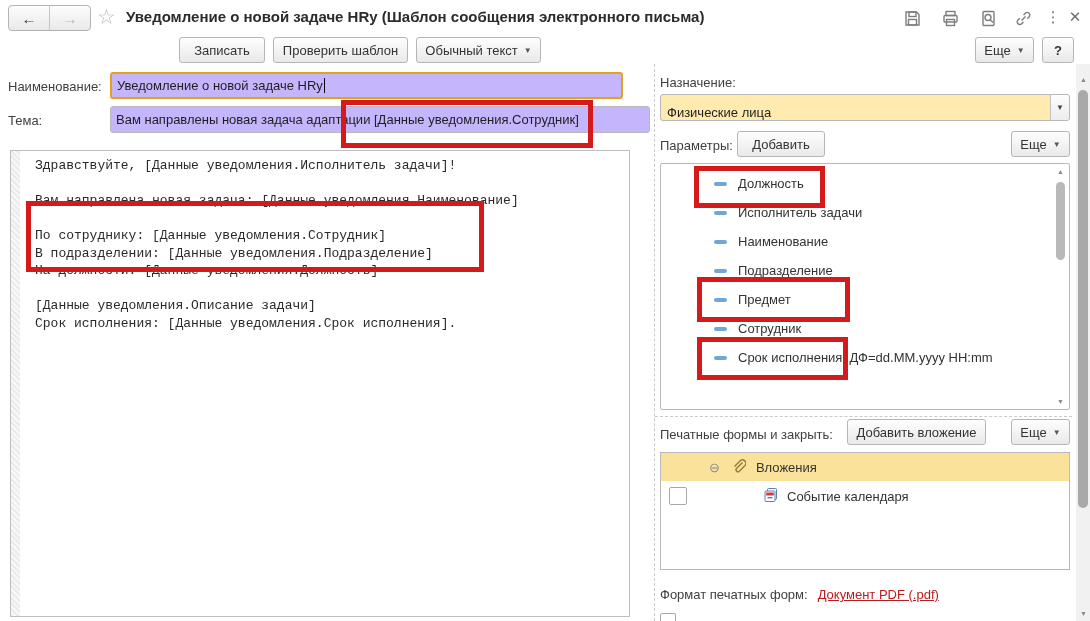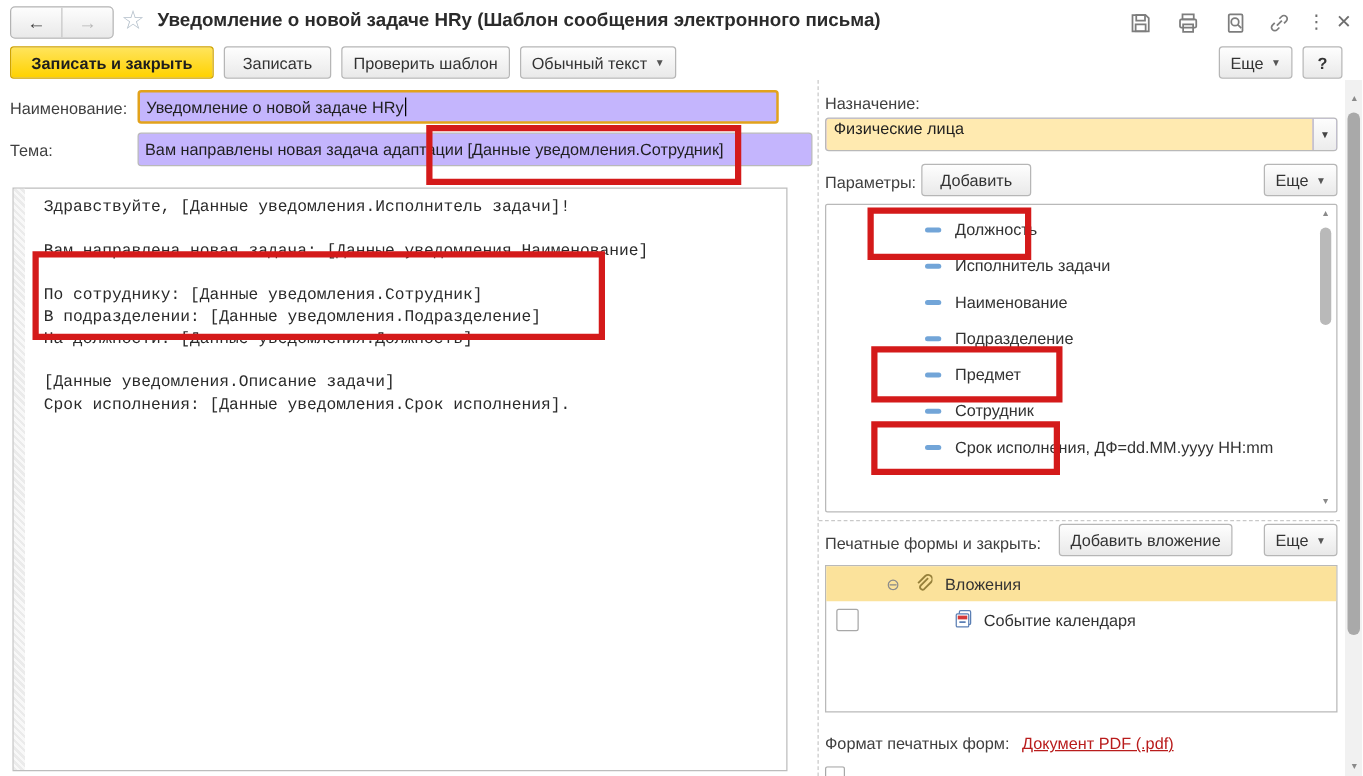--- a/index.html
+++ b/index.html
@@ -24,34 +24,34 @@
        font-size:13px;color:#333;white-space:nowrap;box-sizing:border-box;}
   .btn-yellow{background:linear-gradient(#ffe45c,#ffd200);border-color:#cfa300;font-weight:bold;color:#1d1d1d;}
   .dd{font-size:8px;margin-left:6px;color:#555;}
   .qbtn{width:32px;font-weight:bold;}
   
   .lbl{color:#3f3f3f;white-space:nowrap;}
   .field{display:flex;align-items:center;padding:0 5px;background:#c4b5fd;border:1px solid #b9b9b9;
          border-radius:3px;font-size:13px;color:#1f1f1f;white-space:nowrap;overflow:hidden;}
   .field.focus{border:2px solid #e2a21b;}
   .caret{display:inline-block;width:1px;height:15px;background:#000;margin-left:1px;}
-  .combo-val{display:flex;align-items:flex-start;flex:1;height:100%;background:#ffeab0;padding:0 6px;
+  .combo-val{display:flex;align-items:flex-end;flex:1;height:100%;background:#ffeab0;padding:0 6px;
              border-radius:2px 0 0 2px;overflow:hidden;white-space:nowrap;}
   .combo-btn{width:18px;height:100%;display:flex;align-items:center;justify-content:center;
              border-left:1px solid #c2c2c2;background:linear-gradient(#fdfdfd,#ececec);font-size:8px;color:#444;}
   
   .editor{border:1px solid #bdbdbd;background:#fff;}
   .gutter{position:absolute;left:0;top:0;bottom:0;width:9px;
           background:repeating-linear-gradient(45deg,#ebebeb 0 2px,#f8f8f8 2px 4px);}
   pre.bodytext{margin:0;padding:6px 0 0 24px;font-family:"Liberation Mono","DejaVu Sans Mono",monospace;
                font-size:13px;line-height:17.5px;color:#2a2a2a;}
   
   .vsplit{border-left:1px dashed #c9c9c9;}
   .hsplit{border-top:1px dashed #c9c9c9;}
-  .panelbox{border:1px solid #b9b9b9;border-radius:2px;background:#fff;padding-left:26px;}
+  .panelbox{border:1px solid #b9b9b9;border-radius:2px;background:#fff;}
   .listitem{display:flex;align-items:center;height:29px;padding-left:53px;gap:11px;}
   .dash{width:13px;height:4px;border-radius:2px;background:#72a5d8;flex:none;}
   .scroll-in{position:absolute;top:2px;right:2px;bottom:2px;width:13px;}
   .tri{position:absolute;left:0;width:13px;text-align:center;font-size:7px;color:#8a8a8a;}
   .thumb{position:absolute;left:2px;width:9px;border-radius:5px;background:#b9b9b9;}
   
   .atable{border:1px solid #b9b9b9;background:#fff;}
   .ahead{display:flex;align-items:center;height:28px;background:#fbe29b;gap:10px;padding-left:48px;}
   .arow{display:flex;align-items:center;height:30px;gap:8px;padding-left:8px;}
   .chk{width:16px;height:16px;border:1px solid #a8a8a8;border-radius:2px;background:#fff;flex:none;}
@@ -103,23 +103,20 @@
   <div class="abs hicon" style="left:1012px;top:7px;">
     <svg width="19" height="19" viewBox="0 0 19 19">
         <path d="M7.5 11.5 L11.5 7.5"></path>
         <path d="M9.5 6 l1.8-1.8 a2.6 2.6 0 0 1 3.7 3.7 L13.2 9.7"></path>
         <path d="M9.5 13 l-1.8 1.8 a2.6 2.6 0 0 1 -3.7 -3.7 L5.8 9.3"></path>
       </svg>
   </div>
   <div class="abs hicon htext" style="left:1042px;top:6px;">⋮</div>
   <div class="abs hicon htext" style="left:1064px;top:6px;">✕</div>
 
-  <div class="abs btn btn-yellow" style="left:8px;top:37px;width:163px;">
-      <span>Записать и закрыть</span>
-    </div>
   <div class="abs btn" style="left:179px;top:37px;width:86px;">
       <span>Записать</span>
     </div>
   <div class="abs btn" style="left:273px;top:37px;width:135px;">
       <span>Проверить шаблон</span>
     </div>
   <div class="abs btn" style="left:416px;top:37px;width:125px;">
       <span>Обычный текст</span>
       <span class="dd">▼</span>
     </div>

